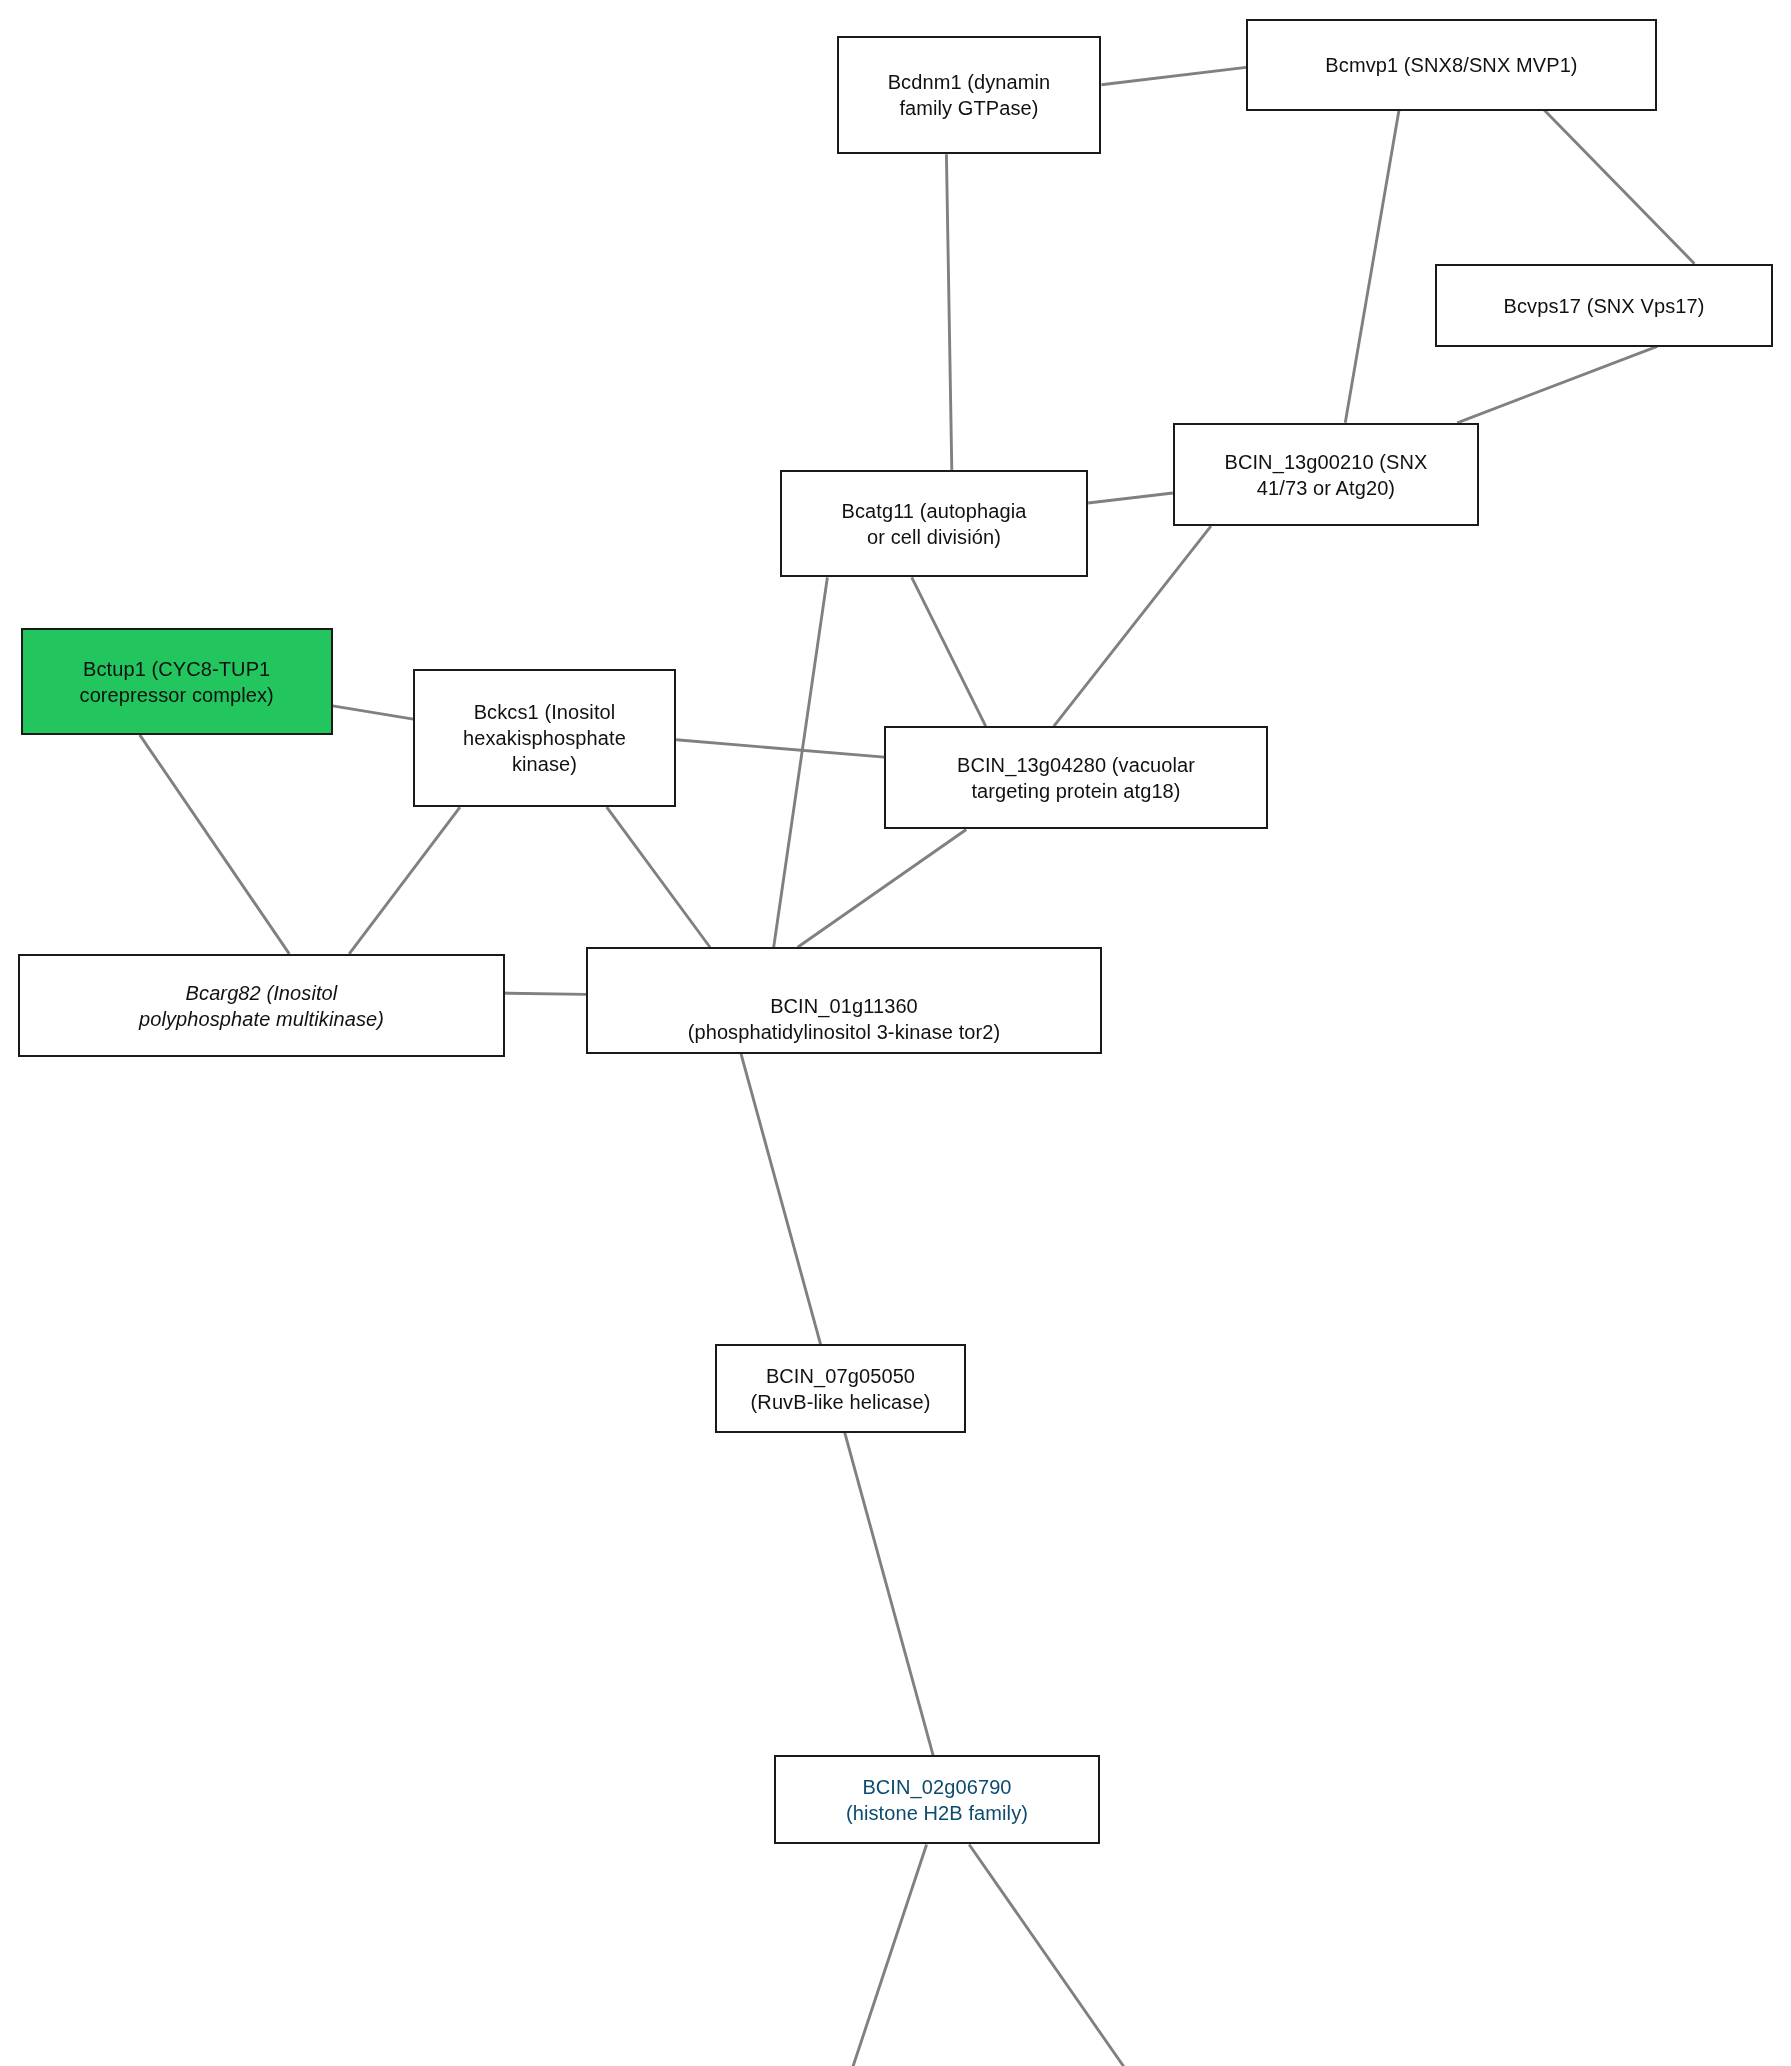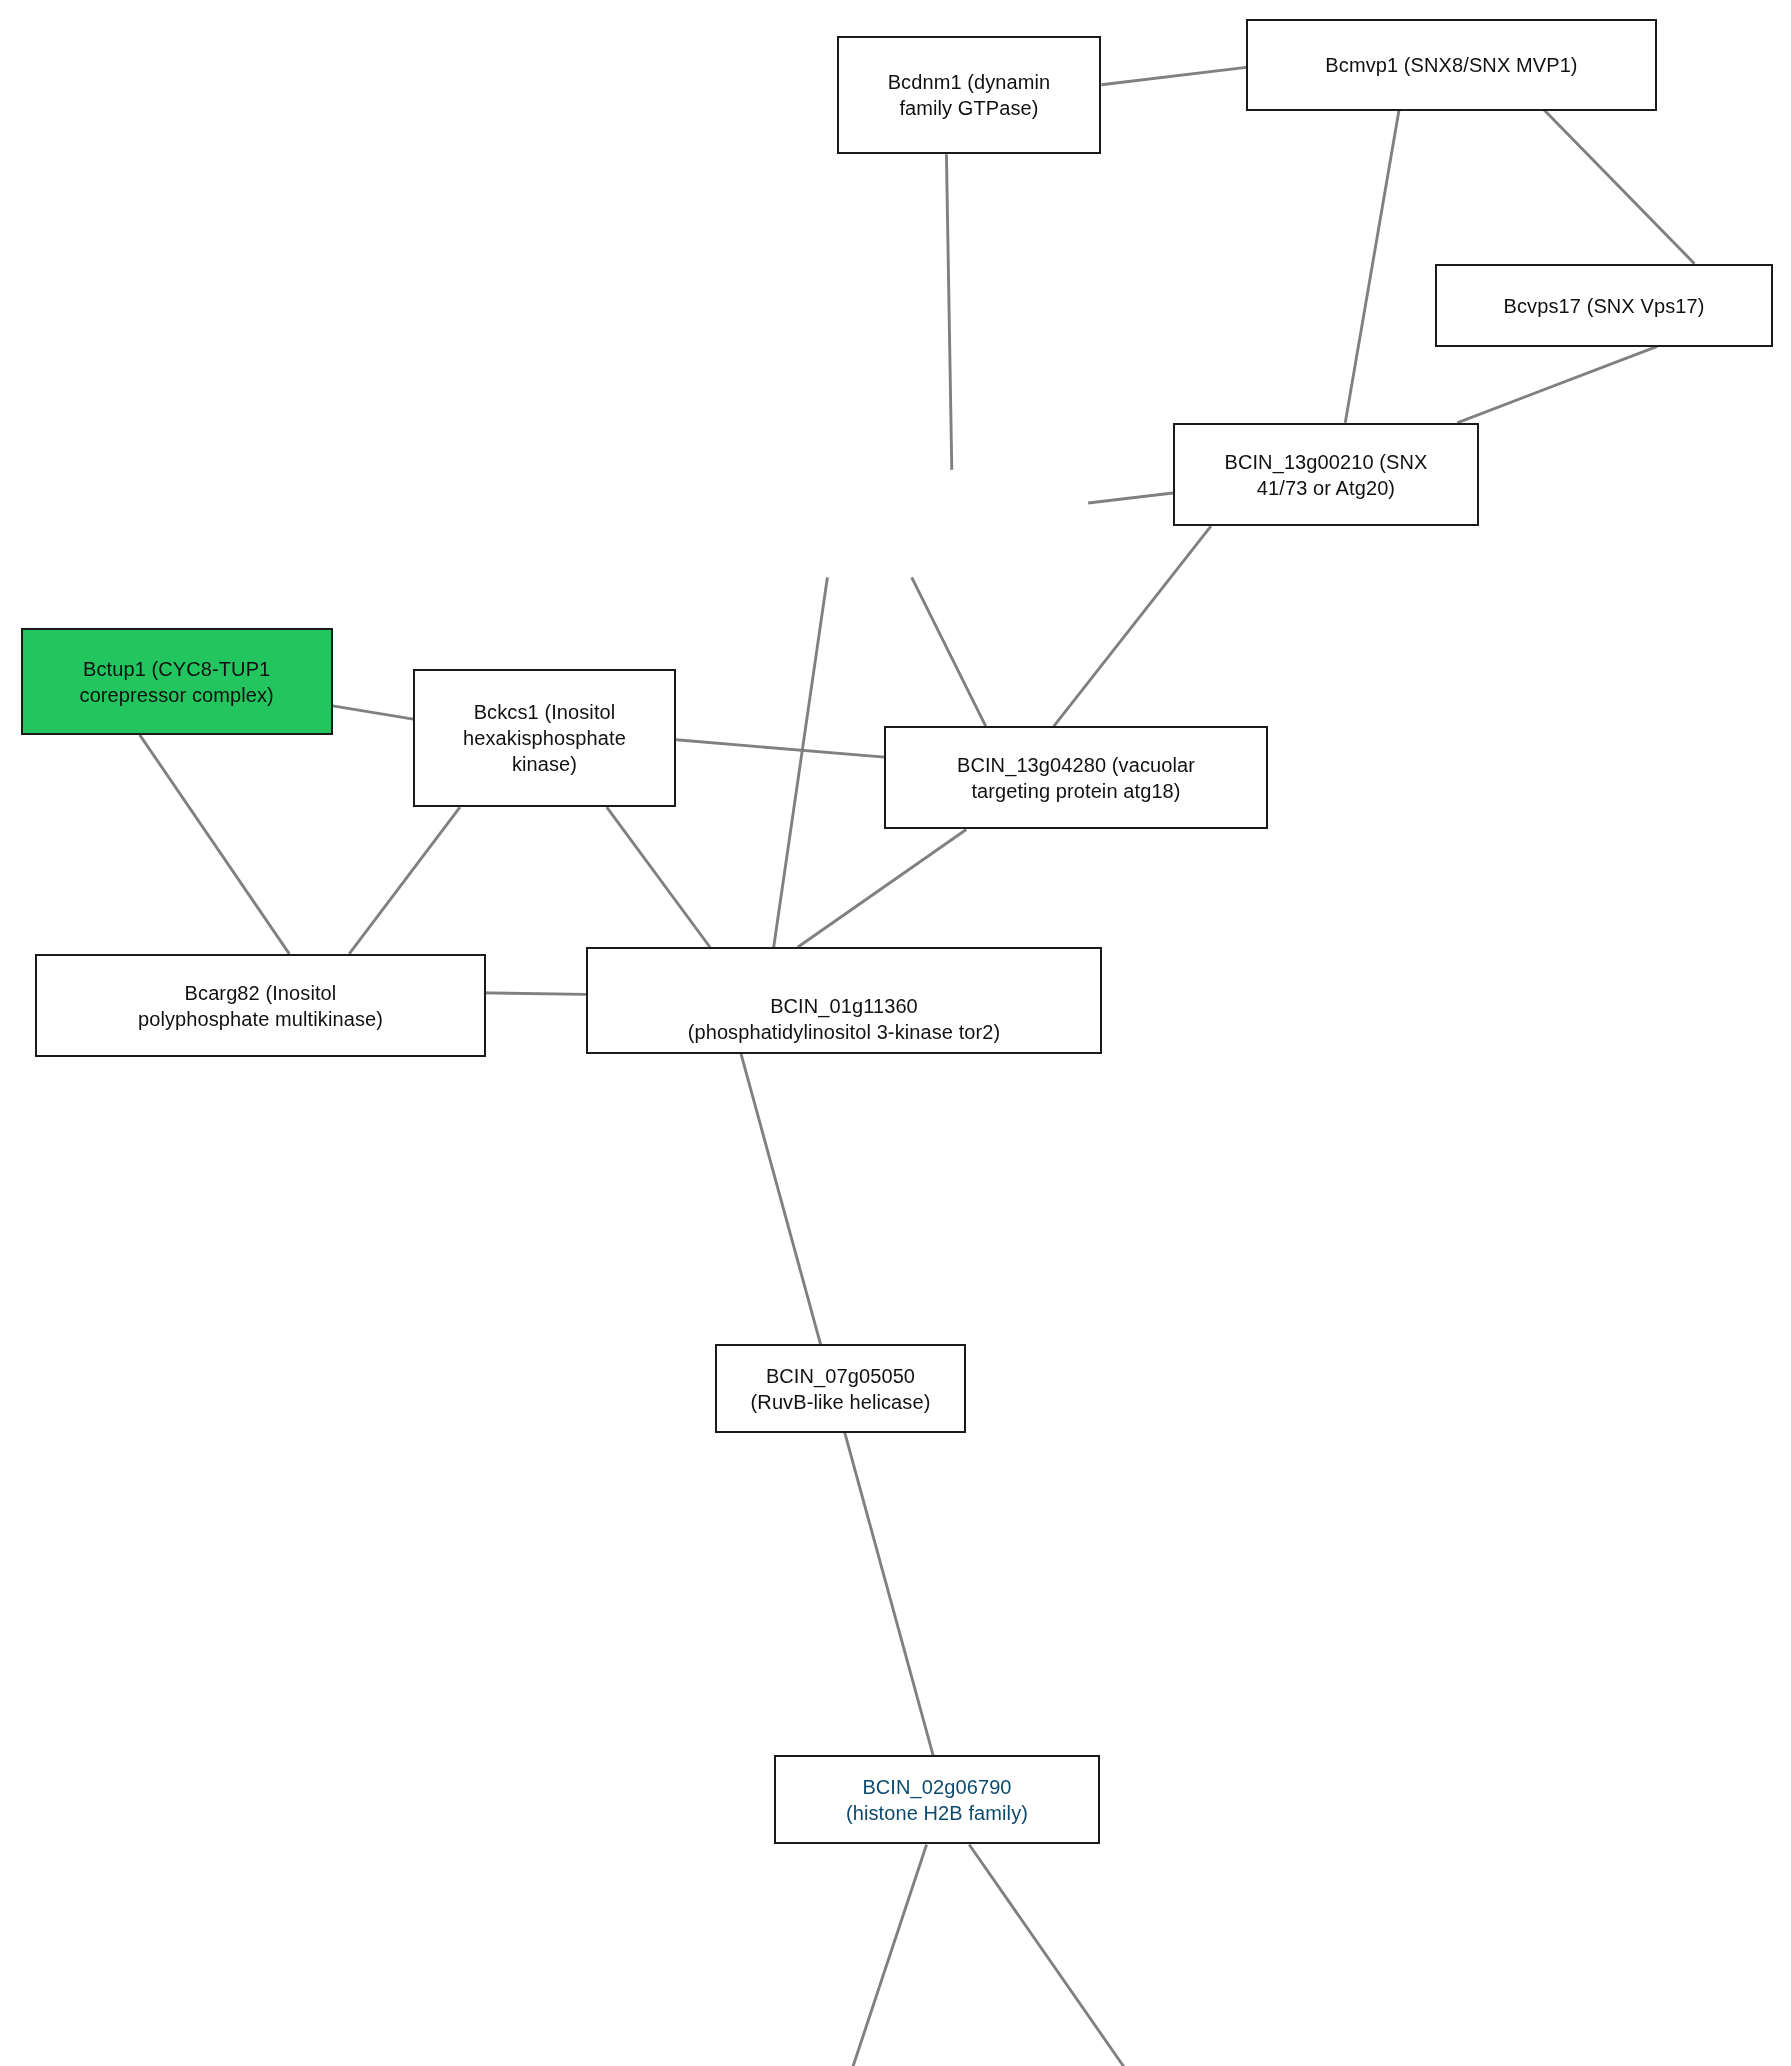--- a/index.html
+++ b/index.html
@@ -94,34 +94,38 @@
       <div class="node" style="left: 1246px; top: 18.6px; width: 411px; height: 92px; border-color: rgb(26, 26, 26); background: rgb(255, 255, 255);">
         <span class="node-label" style="color: rgb(17, 17, 17);">Bcmvp1 (SNX8/SNX MVP1)</span>
       </div>
       <div class="node" style="left: 1435px; top: 264px; width: 338px; height: 83px; border-color: rgb(26, 26, 26); background: rgb(255, 255, 255);">
         <span class="node-label" style="color: rgb(17, 17, 17);">Bcvps17 (SNX Vps17)</span>
       </div>
       <div class="node" style="left: 1173px; top: 423px; width: 306px; height: 103px; border-color: rgb(26, 26, 26); background: rgb(255, 255, 255);">
         <span class="node-label" style="color: rgb(17, 17, 17);">BCIN_13g00210 (SNX
 41/73 or Atg20)</span>
       </div>
+      <div class="node" style="left: 780px; top: 470px; width: 308px; height: 107px; border-color: rgb(26, 26, 26); background: rgb(255, 255, 255);">
+        <span class="node-label" style="color: rgb(17, 17, 17);">Bcatg11 (autophagia
+or cell división)</span>
+      </div>
       <div class="node" style="left: 20.7px; top: 628px; width: 312px; height: 107px; border-color: rgb(26, 26, 26); background: #22c55e;">
         <span class="node-label" style="color: rgb(17, 17, 17);">Bctup1 (CYC8-TUP1
 corepressor complex)</span>
       </div>
       <div class="node" style="left: 413px; top: 669px; width: 263px; height: 138px; border-color: rgb(26, 26, 26); background: rgb(255, 255, 255);">
         <span class="node-label" style="color: rgb(17, 17, 17);">Bckcs1 (Inositol
 hexakisphosphate
 kinase)</span>
       </div>
       <div class="node" style="left: 884px; top: 726px; width: 384px; height: 103px; border-color: rgb(26, 26, 26); background: rgb(255, 255, 255);">
         <span class="node-label" style="color: rgb(17, 17, 17);">BCIN_13g04280 (vacuolar
 targeting protein atg18)</span>
       </div>
-      <div class="node" style="left: 35px; top: 954px; width: 451px; height: 103px; border-color: rgb(26, 26, 26); background: rgb(255, 255, 255);">
+      <div class="node" style="left: 18px; top: 954px; width: 487px; height: 103px; border-color: rgb(26, 26, 26); background: rgb(255, 255, 255); font-style: italic;">
         <span class="node-label" style="color: rgb(17, 17, 17);">Bcarg82 (Inositol
 polyphosphate multikinase)</span>
       </div>
       <div class="node" style="left: 586px; top: 947px; width: 516px; height: 107px; border-color: rgb(26, 26, 26); background: rgb(255, 255, 255);">
         <span class="node-label" style="color: rgb(17, 17, 17); margin-top: 36px;">BCIN_01g11360
 (phosphatidylinositol 3-kinase tor2)</span>
       </div>
       <div class="node" style="left: 715px; top: 1344px; width: 251px; height: 89px; border-color: rgb(26, 26, 26); background: rgb(255, 255, 255);">
         <span class="node-label" style="color: rgb(17, 17, 17);">BCIN_07g05050
 (RuvB-like helicase)</span>

